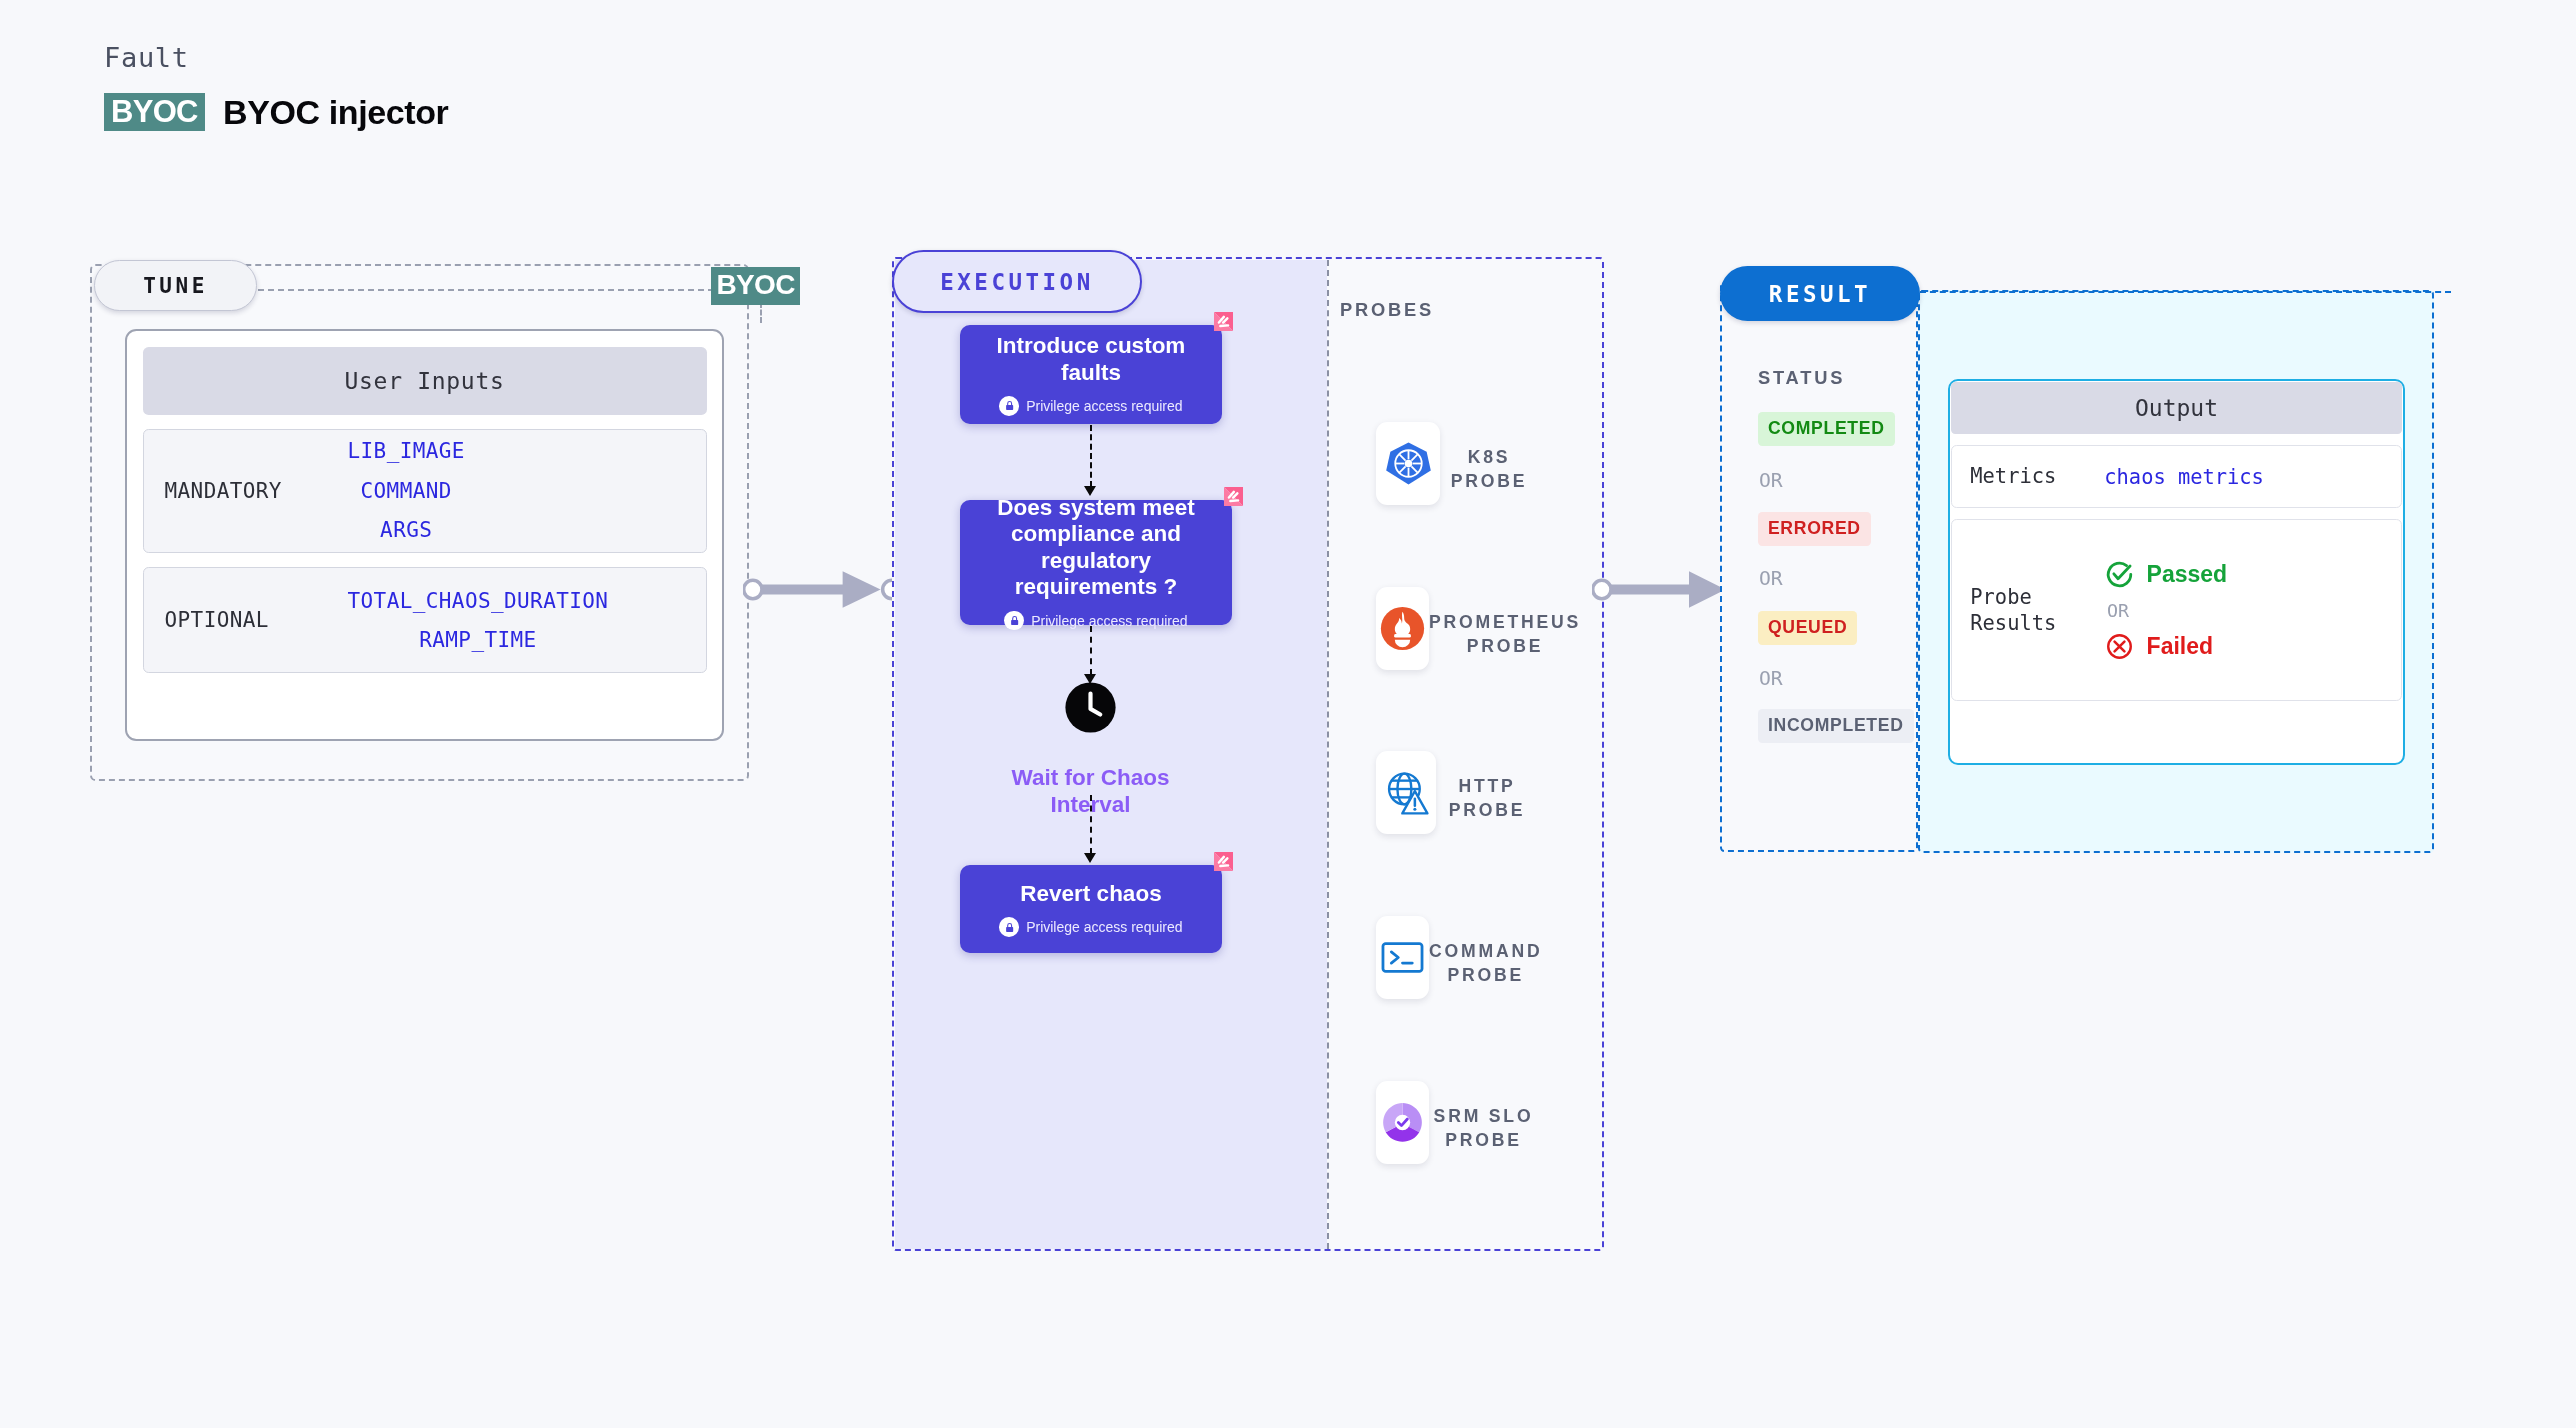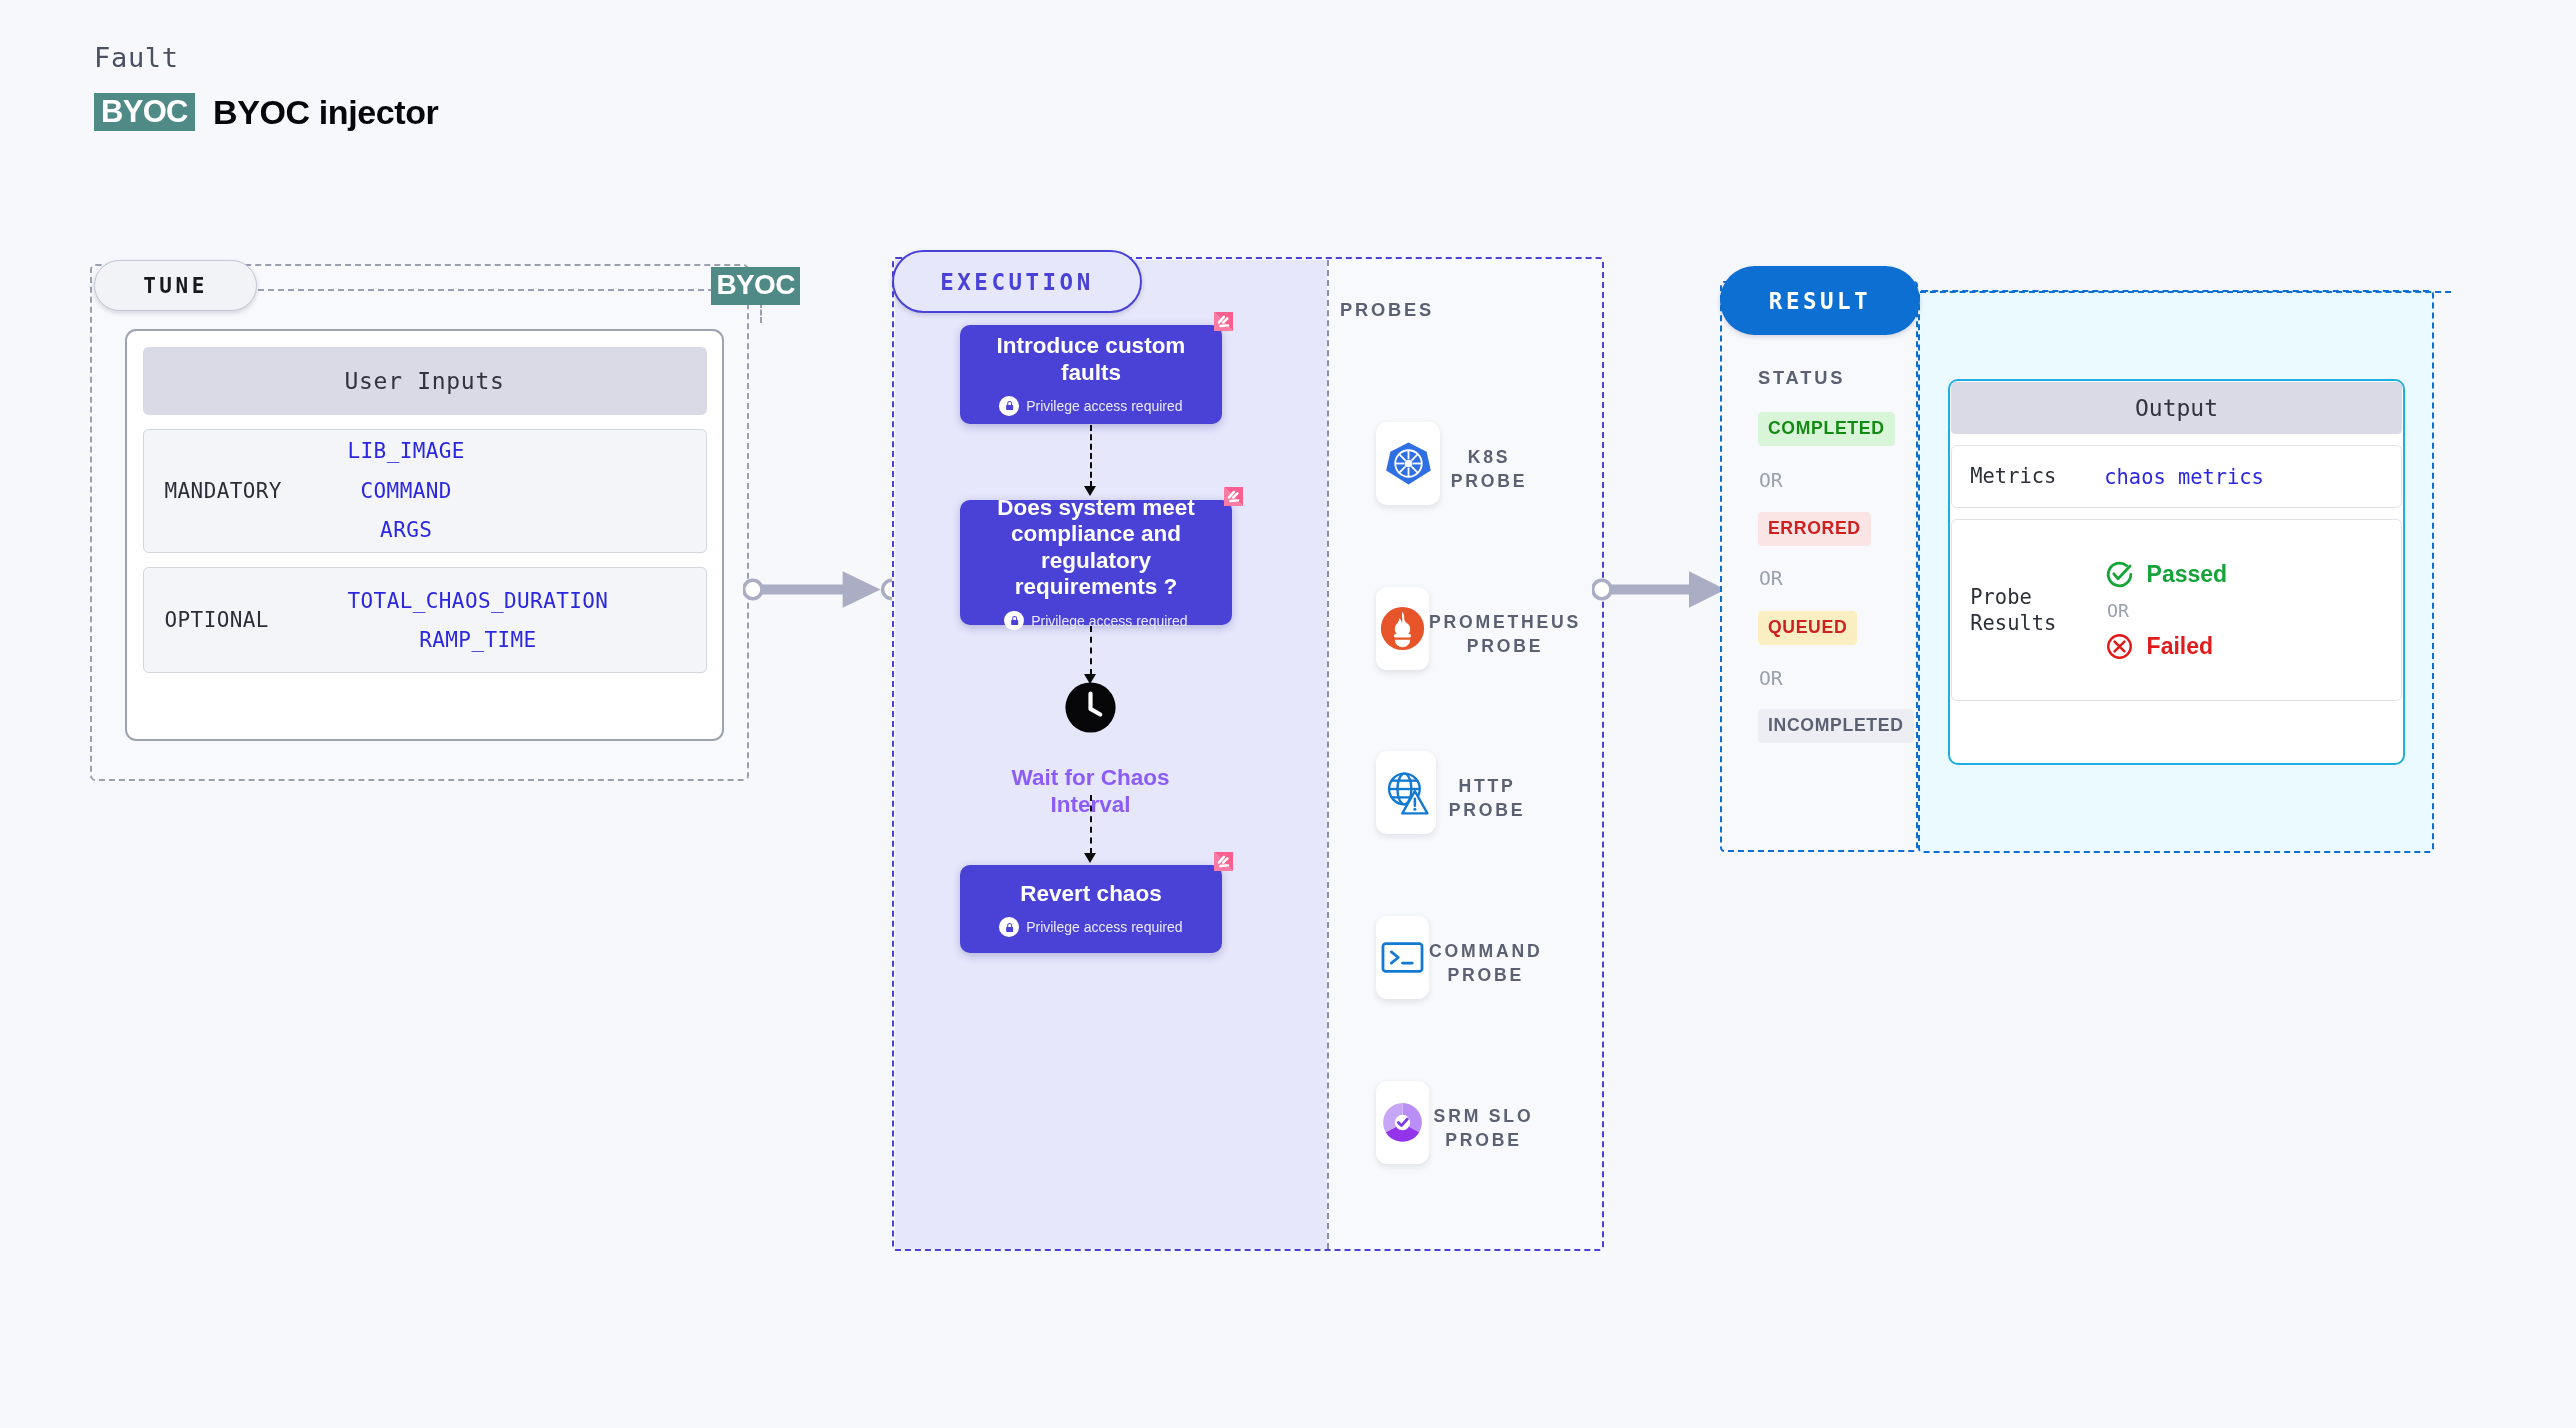--- a/index.html
+++ b/index.html
@@ -5,21 +5,21 @@
   * { box-sizing: border-box; margin: 0; padding: 0; }
   body {
     width: 2576px; height: 1428px;
     background: #f7f8fb;
     font-family: "Liberation Sans", sans-serif;
     position: relative;
     overflow: hidden;
   }
 
   
-  #header { position: absolute; left: 94px; top: 42px; }
+  #header { position: absolute; left: 104px; top: 42px; }
   #fault-label {
     font-family: "DejaVu Sans Mono", monospace;
     font-size: 27px; color: #4a5061; letter-spacing: 0.7px;
   }
   #title-row { display: flex; align-items: center; gap: 18.3px; margin-top: 19.7px; }
   #byoc-badge-title {
     background: #4f8a87; color: #fff;
     font-weight: bold; font-size: 31px;
     padding: 2.8px 7px 4.2px 7px; line-height: 1;
     letter-spacing: -0.7px;
@@ -39,21 +39,21 @@
     left: 94px; top: 260px; width: 163px; height: 51px;
     background: #f2f3f7; border: 1.4px solid #c3c6d4; color: #18181f;
     font-size: 21px;
   }
   #exec-pill {
     left: 892px; top: 250px; width: 250px; height: 63px;
     background: #e6e7fb; border: 2.1px solid #4a42d6; color: #4a42d6;
     font-size: 22.5px;
   }
   #result-pill {
-    left: 1720px; top: 266px; width: 200px; height: 69px;
+    left: 1720px; top: 266px; width: 200px; height: 55px;
     background: #0d6fd1; border: none; color: #ffffff;
     font-size: 22.5px;
   }
 
   
   #tune-panel {
     position: absolute; left: 90px; top: 264px;
     width: 659px; height: 517px;
     border: 2.1px dashed #9aa0b0; border-radius: 5.6px;
     background: #f8f9fc;

